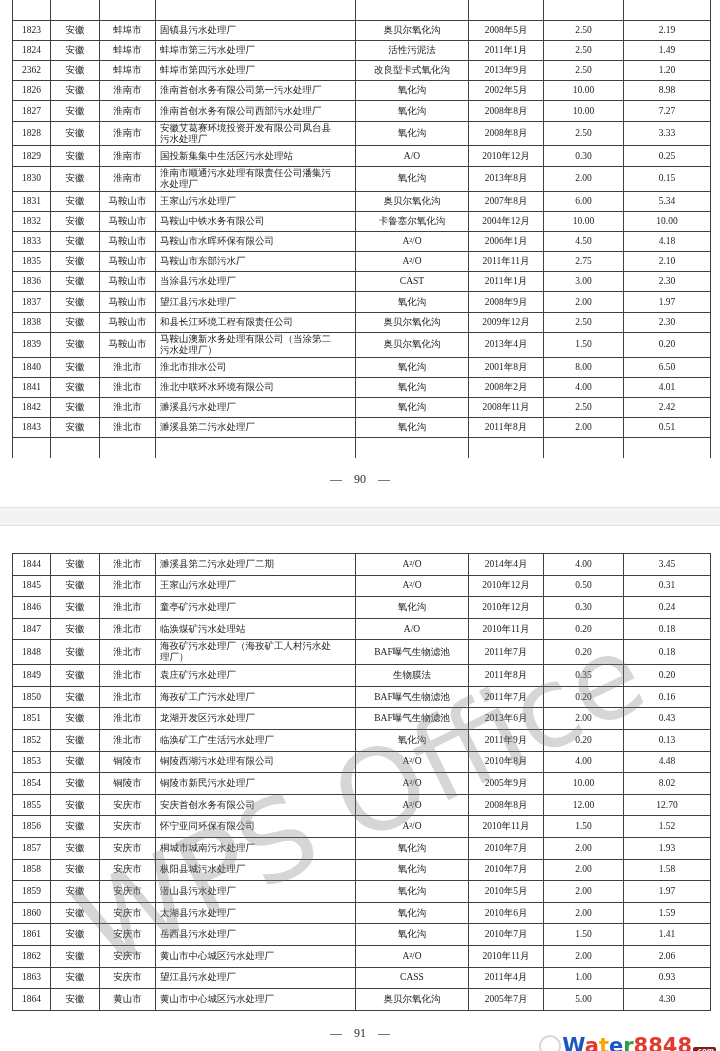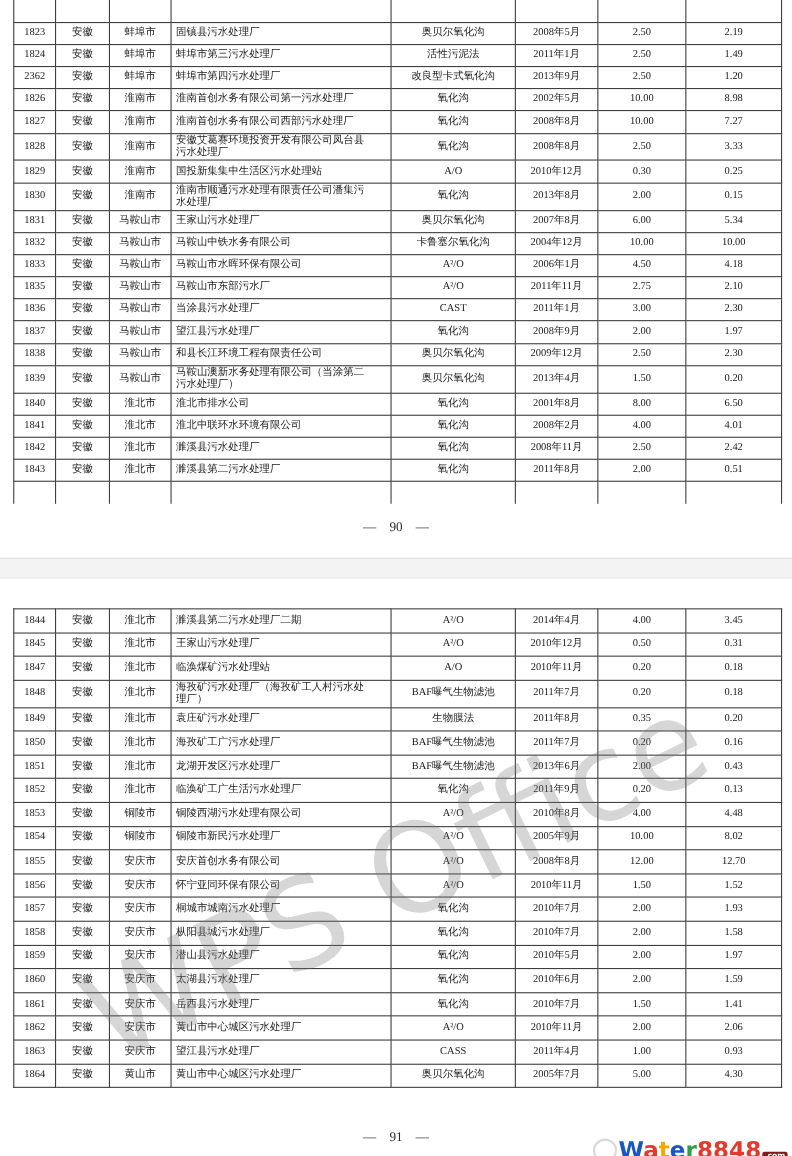--- a/index.html
+++ b/index.html
@@ -344,20 +344,30 @@
           <td class="c0">1845</td>
           <td class="c1">安徽</td>
           <td class="c2">淮北市</td>
           <td class="c3">王家山污水处理厂</td>
           <td class="c4">A²/O</td>
           <td class="c5">2010年12月</td>
           <td class="c6">0.50</td>
           <td class="c7">0.31</td>
         </tr>
         <tr>
+          <td class="c0">1846</td>
+          <td class="c1">安徽</td>
+          <td class="c2">淮北市</td>
+          <td class="c3">童亭矿污水处理厂</td>
+          <td class="c4">氧化沟</td>
+          <td class="c5">2010年12月</td>
+          <td class="c6">0.30</td>
+          <td class="c7">0.24</td>
+        </tr>
+        <tr>
           <td class="c0">1847</td>
           <td class="c1">安徽</td>
           <td class="c2">淮北市</td>
           <td class="c3">临涣煤矿污水处理站</td>
           <td class="c4">A/O</td>
           <td class="c5">2010年11月</td>
           <td class="c6">0.20</td>
           <td class="c7">0.18</td>
         </tr>
         <tr>

